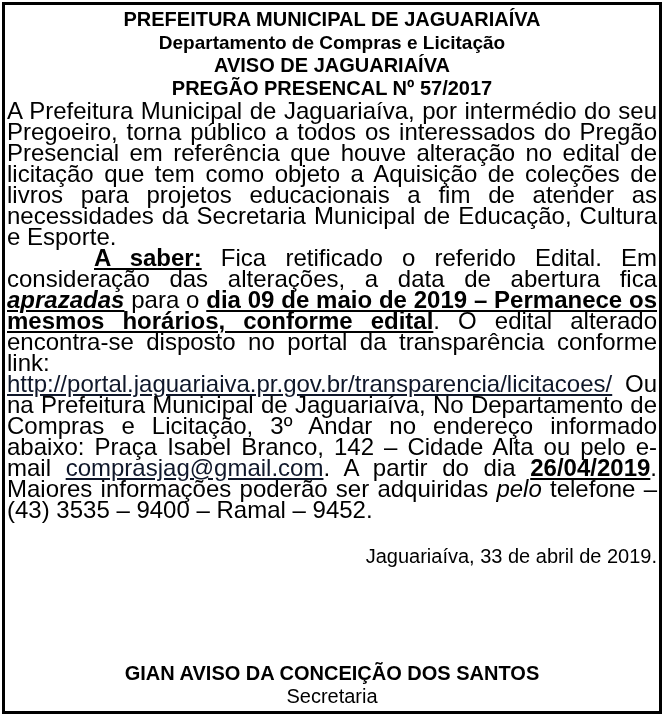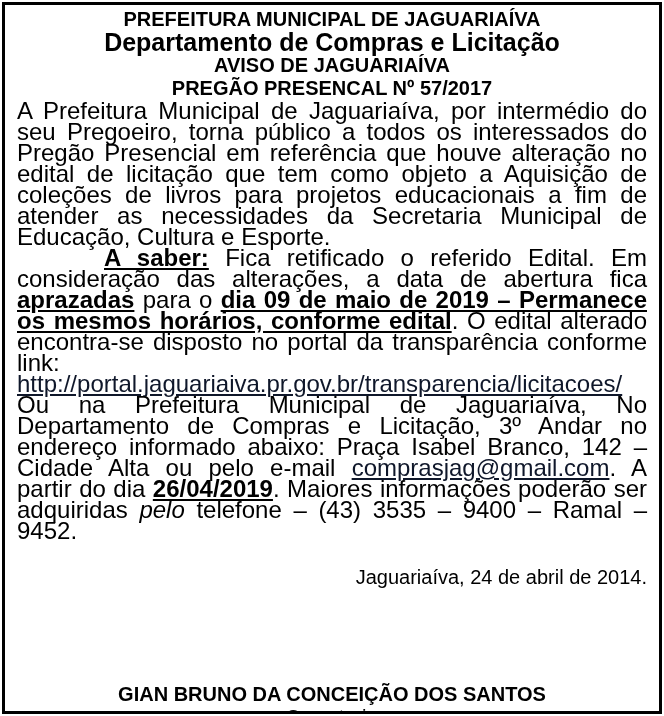--- a/index.html
+++ b/index.html
@@ -5,28 +5,28 @@
   html, body { margin: 0; padding: 0; background: #ffffff; }
   body {
     width: 664px; height: 716px;
     font-family: "Liberation Sans", "DejaVu Sans", sans-serif;
     color: #000000;
   }
   .page { position: relative; width: 664px; height: 716px; background: #ffffff; }
   .frame {
     position: absolute; left: 2px; top: 2px; right: 2px; bottom: 2px;
     border: 3px solid #000000; box-sizing: border-box;
-    padding: 3px 12px; overflow: hidden;
+    padding: 3px 2px; overflow: hidden;
   }
   .hdr { text-align: center; font-weight: bold; font-size: 20px; line-height: 23px; }
-  .hdr-dept { font-size: 25px; }
+  .hdr-dept { font-size: 19px; }
   .bodytext { font-size: 24px; line-height: 21px; text-align: justify; }
   .p2 { text-indent: 87px; }
   .bu  { font-weight: bold; text-decoration: underline; }
-  .biu { font-weight: bold; text-decoration: underline; margin-top: 48px; }
+  .biu { font-weight: bold; font-style: italic; text-decoration: underline; margin-top: 48px; }
   .it  { font-style: italic; }
   a.doc-link { color: #0f172a; text-decoration: underline; cursor: pointer; }
   .dateline { text-align: right; font-size: 20px; line-height: 23.2px; margin-top: 25px; }
   .sig { text-align: center; font-size: 20px; line-height: 23.2px; margin-top: 94px; }
   .sig-name { font-weight: bold; }
 </style>
 </head>
 <body>
 
 <div class="page">
@@ -36,21 +36,21 @@
       <div>PREFEITURA MUNICIPAL DE JAGUARIAÍVA</div>
       <div class="hdr-dept">Departamento de Compras e Licitação</div>
       <div>AVISO DE JAGUARIAÍVA</div>
       <div>PREGÃO PRESENCAL Nº 57/2017</div>
     </div>
 
     <div class="bodytext">A Prefeitura Municipal de Jaguariaíva, por intermédio do seu Pregoeiro, torna público a todos os interessados do Pregão Presencial em referência que houve alteração no edital de licitação que tem como objeto a Aquisição de coleções de livros para projetos educacionais a fim de atender as necessidades da Secretaria Municipal de Educação, Cultura e Esporte.</div>
 
     <div class="bodytext p2"><span class="bu">A saber:</span><span> Fica retificado o referido Edital. Em consideração das alterações, a data de abertura fica </span><span class="biu">aprazadas</span><span> para o </span><span class="bu">dia 09 de maio  de 2019 – Permanece os mesmos horários, conforme edital</span><span>. O edital alterado encontra-se disposto no portal da transparência conforme link: </span><a class="doc-link">http://portal.jaguariaiva.pr.gov.br/transparencia/licitacoes/</a><span> Ou na Prefeitura Municipal de Jaguariaíva, No Departamento de Compras e Licitação, 3º Andar no endereço informado abaixo: Praça Isabel Branco, 142 – Cidade Alta ou pelo e-mail </span><a class="doc-link">comprasjag@gmail.com</a><span>. A partir do dia </span><span class="bu">26/04/2019</span><span>. Maiores informações poderão ser adquiridas </span><span class="it">pelo</span><span> telefone – (43) 3535 – 9400 – Ramal – 9452.</span></div>
 
-    <div class="dateline">Jaguariaíva, 24 de abril de 2014.</div>
+    <div class="dateline">Jaguariaíva, 33 de abril de 2019.</div>
 
     <div class="sig">
-      <div class="sig-name">GIAN BRUNO DA CONCEIÇÃO DOS SANTOS</div>
+      <div class="sig-name">GIAN AVISO DA CONCEIÇÃO DOS SANTOS</div>
       <div>Secretaria</div>
     </div>
 
   </div>
 </div>
 
 </body></html>

